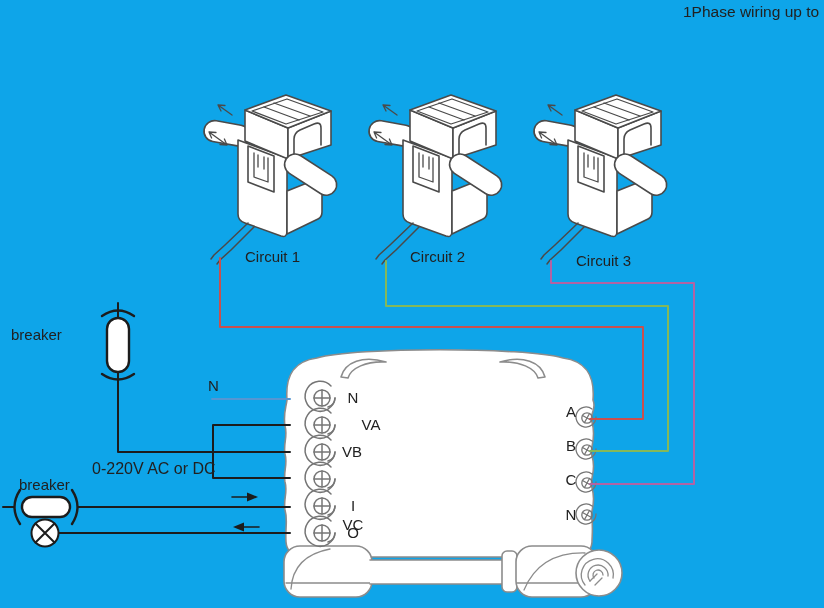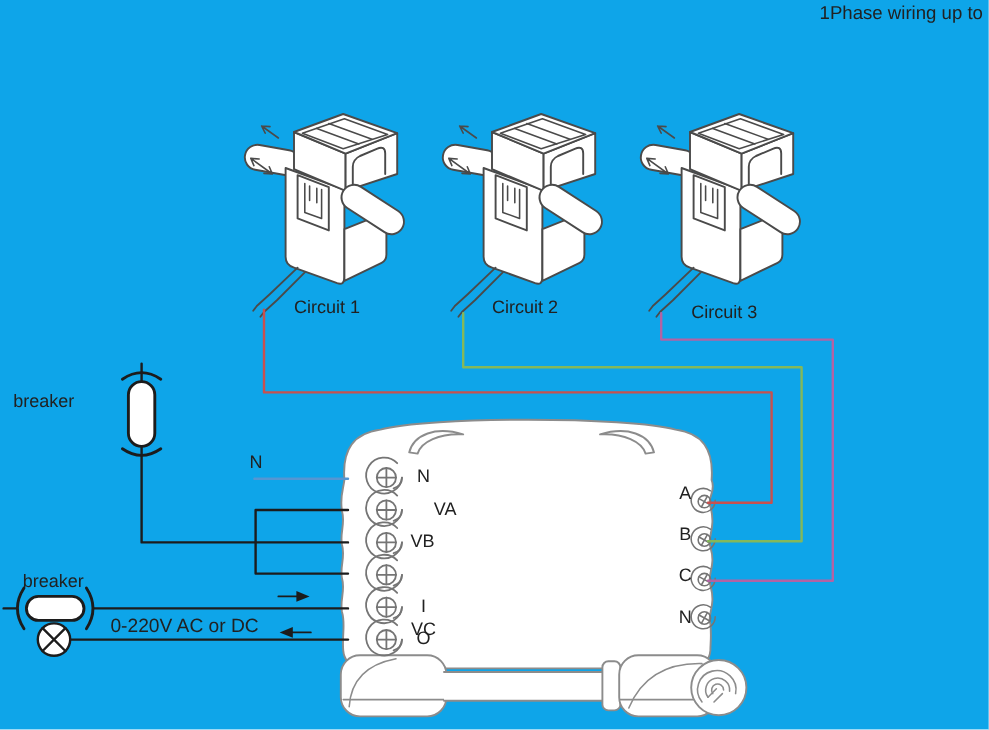--- a/index.html
+++ b/index.html
@@ -192,21 +192,21 @@
     <div>1Phase wiring up to</div>
   </div>
 
   <div class="lbl" style="left:245px;top:248px;text-align:right;">Circuit 1</div>
   <div class="lbl" style="left:410px;top:248px;">Circuit 2</div>
   <div class="lbl" style="left:576px;top:252px;">Circuit 3</div>
 
   <div class="lbl" style="left:11px;top:326px;">breaker</div>
   <div class="lbl" style="left:19px;top:476px;">breaker</div>
   <div class="lbl" style="left:208px;top:377px;">N</div>
-  <div class="lbl supply" style="left:92px;top:514px;">0-220V AC or DC</div>
+  <div class="lbl supply" style="left:92px;top:460px;">0-220V AC or DC</div>
 
   <div class="lbl term" style="left:335px;top:389px;">N</div>
   <div class="lbl term" style="left:353px;top:416px;">VA</div>
   <div class="lbl term" style="left:334px;top:443px;">VB</div>
   <div class="lbl term" style="left:335px;top:470px;margin-top:46px;">VC</div>
   <div class="lbl term" style="left:335px;top:497px;">I</div>
   <div class="lbl term" style="left:335px;top:524px;">O</div>
 
   <div class="lbl rterm" style="left:556px;top:403px;">A</div>
   <div class="lbl rterm" style="left:556px;top:437px;">B</div>

